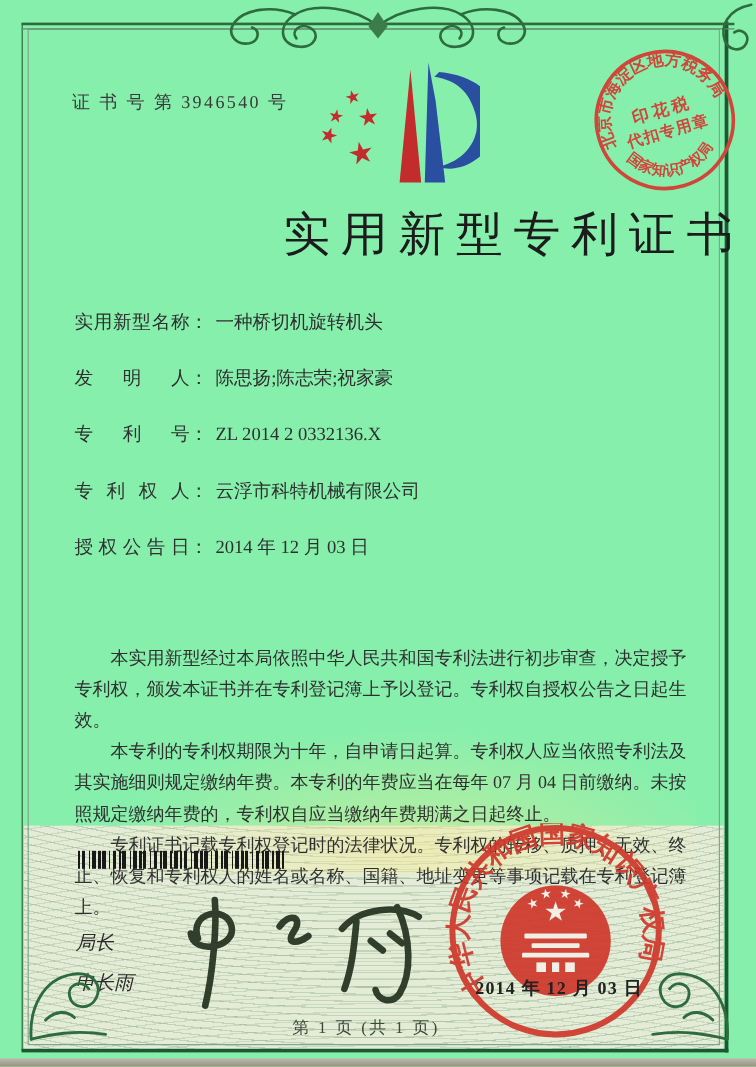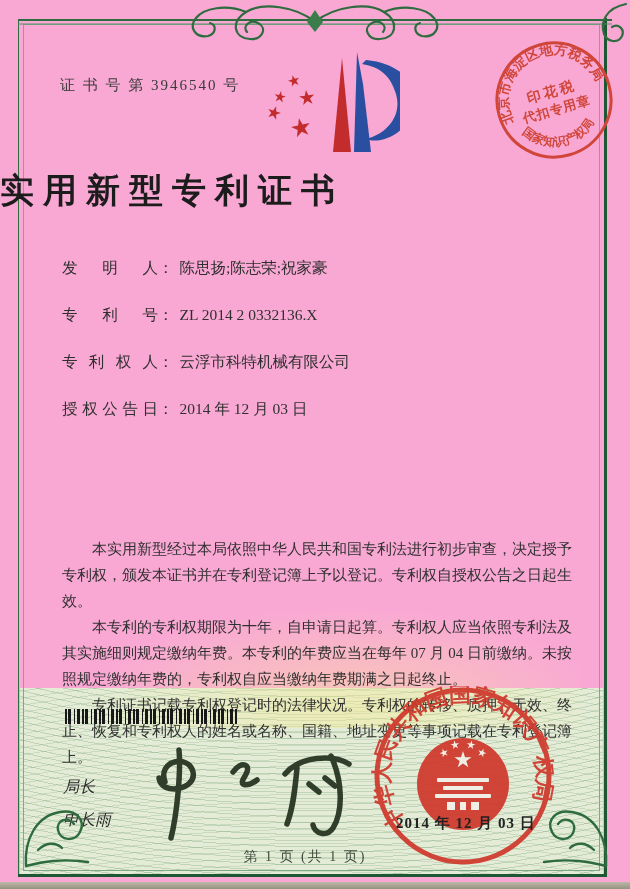--- a/index.html
+++ b/index.html
@@ -1,42 +1,42 @@
 <!DOCTYPE html>
 <html><head>
 <meta charset="utf-8">
 <style>
   html,body{margin:0;padding:0;}
   body{
     width:630px;height:889px;overflow:hidden;
     font-family:"Liberation Serif","DejaVu Serif",serif;
     background:#f3f0e7;position:relative;
   }
-  .page{position:absolute;inset:0;background:#f9a8d4;}
+  .page{position:absolute;inset:0;background:#86efac;}
   
   .frame-outer{position:absolute;left:18px;top:19px;right:25px;bottom:13px;border:1.5px solid #2e6b3e;}
   .frame-inner{position:absolute;left:23px;top:24px;right:30px;bottom:18px;border:1px solid #7fa98b;}
   .accent-right{position:absolute;right:23px;top:18px;bottom:12px;width:3px;background:#1d5733;}
   .accent-bottom{position:absolute;left:18px;right:23px;bottom:12px;height:3px;background:#1d5733;}
   
   .guilloche{
     position:absolute;left:20px;right:27px;top:688px;bottom:15px;
     background-color:#e4ecd7;
     background-image:
       repeating-radial-gradient(circle at 50% -1150px, rgba(96,148,96,.28) 0 1px, transparent 1px 6px),
       repeating-radial-gradient(circle at 50% 1850px, rgba(96,148,96,.20) 0 1px, transparent 1px 7px);
   }
   .scanglow{position:absolute;left:60px;top:598px;width:520px;height:130px;
     background:radial-gradient(ellipse at 55% 85%, rgba(246,235,150,.50), rgba(246,235,150,0) 65%);}
   .scan-edge{position:absolute;left:0;right:0;bottom:0;height:7px;
     background:linear-gradient(#bcb7aa,#96927f);}
   
   .cert-no{position:absolute;left:60px;top:76px;font-size:15px;letter-spacing:2px;color:#3a3a3a;}
-  .title{position:absolute;left:0;right:10px;top:168px;text-align:left;
-    font-size:34px;font-weight:bold;letter-spacing:9px;color:#1c1c1c;}
+  .title{position:absolute;left:0;right:10px;top:168px;text-align:right;
+    font-size:39px;font-weight:normal;letter-spacing:9px;color:#1c1c1c;}
   .fields{position:absolute;left:62px;top:258px;width:490px;font-size:15.5px;color:#2f2f2f;}
   .field-row{margin-bottom:26px;white-space:nowrap;}
   .field-label{display:inline-block;width:96px;text-align:justify;text-align-last:justify;}
   .colon{margin-right:6px;}
   .paragraphs{position:absolute;left:62px;right:58px;top:536px;font-size:15px;line-height:26px;
     color:#303030;text-align:justify;}
   .paragraphs p{margin:0;text-indent:2em;}
   
   .barcode{position:absolute;left:65px;top:709px;width:173px;height:15px;
     background:repeating-linear-gradient(90deg,
@@ -130,20 +130,23 @@
       </text>
       <text x="66" y="62" text-anchor="middle" font-size="14" font-weight="bold" letter-spacing="3">印花税</text>
       <text x="66" y="80" text-anchor="middle" font-size="13" font-weight="bold" letter-spacing="1">代扣专用章</text>
     </g>
   </svg>
 
   <div class="title">实用新型专利证书</div>
 
   <div class="fields">
     <div class="field-row">
+      <span class="field-label">实用新型名称</span><span class="colon">：</span><span>一种桥切机旋转机头</span>
+    </div>
+    <div class="field-row">
       <span class="field-label">发明人</span><span class="colon">：</span><span>陈思扬;陈志荣;祝家豪</span>
     </div>
     <div class="field-row">
       <span class="field-label">专利号</span><span class="colon">：</span><span>ZL 2014 2 0332136.X</span>
     </div>
     <div class="field-row">
       <span class="field-label">专利权人</span><span class="colon">：</span><span>云浮市科特机械有限公司</span>
     </div>
     <div class="field-row">
       <span class="field-label">授权公告日</span><span class="colon">：</span><span>2014 年 12 月 03 日</span>

